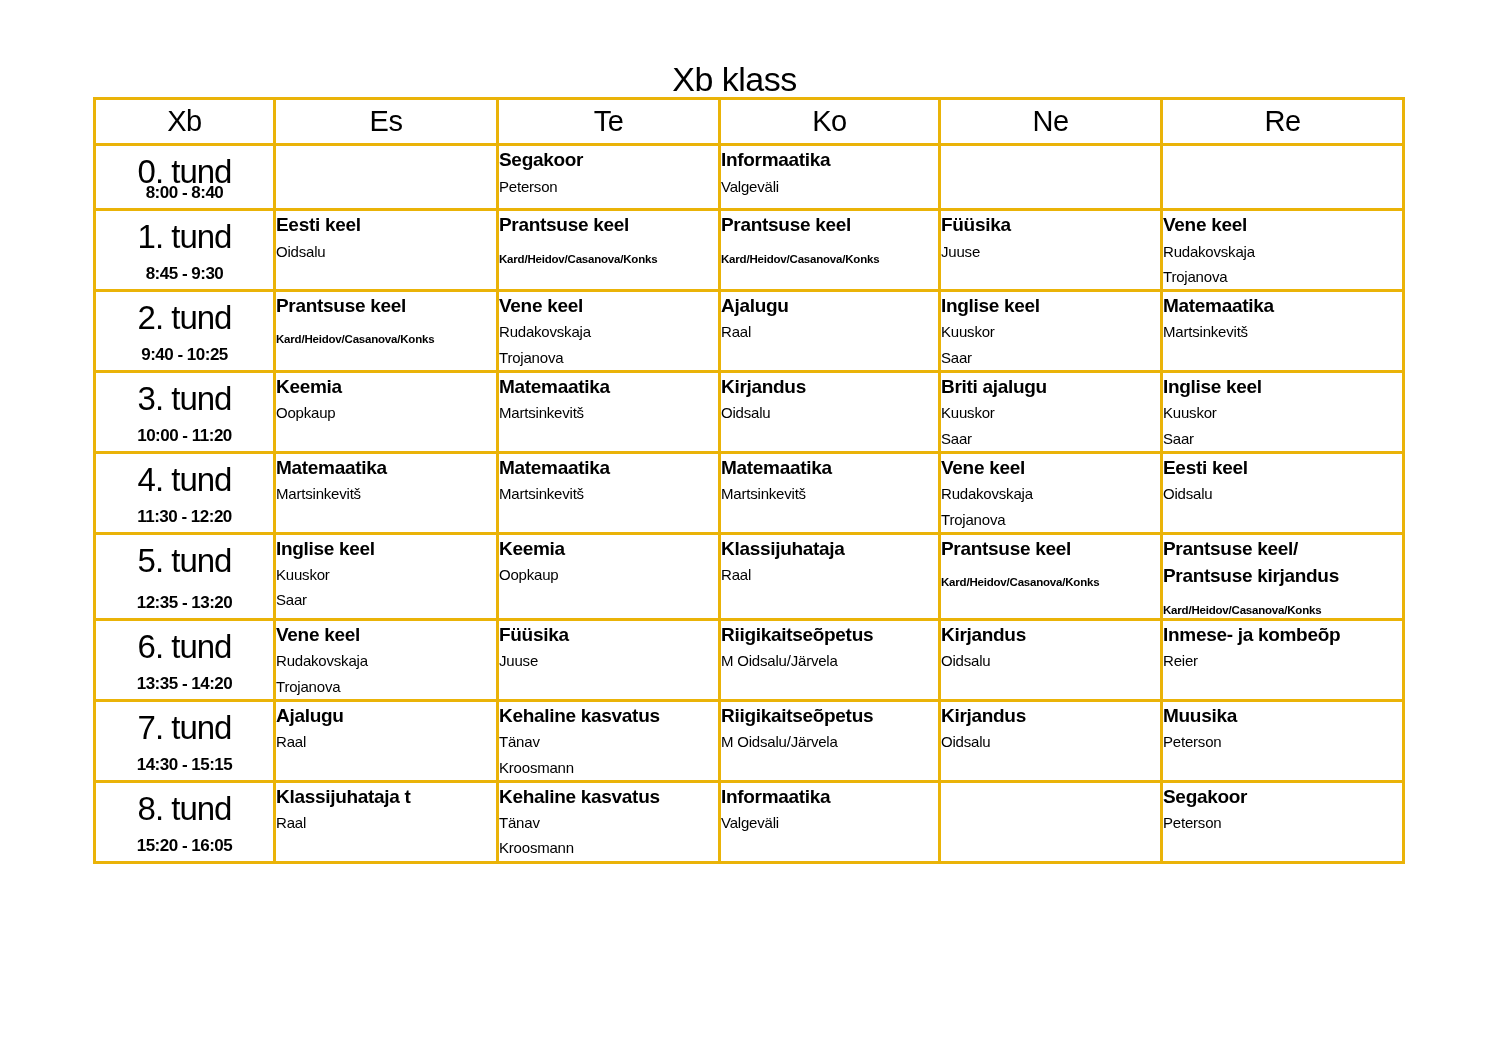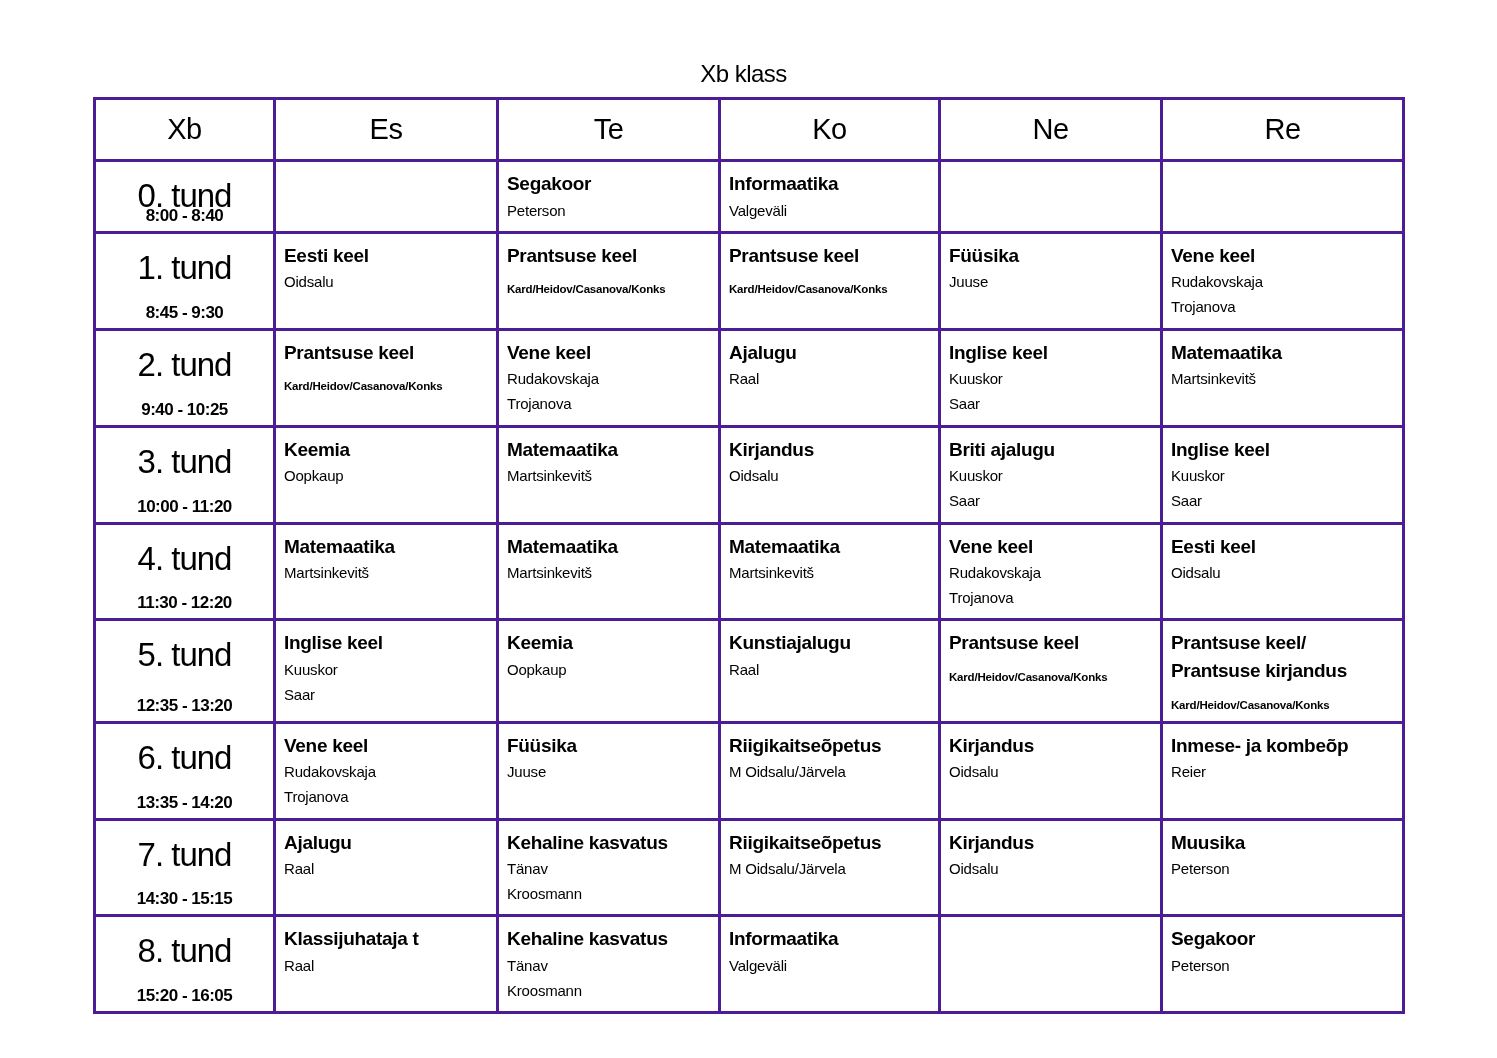--- a/index.html
+++ b/index.html
@@ -12,38 +12,38 @@
   .page {
     position: relative;
     width: 1497px;
     height: 1058px;
     background: #ffffff;
     overflow: hidden;
   }
   .doc-title {
     position: absolute;
     top: 60px;
-    left: 89px;
+    left: 80px;
     width: 1309px;
     text-align: center;
-    font-size: 24px;
+    font-size: 34px;
     font-weight: 400;
     letter-spacing: -0.5px;
   }
   table.timetable {
     position: absolute;
     left: 93px;
     top: 97px;
     border-collapse: collapse;
     table-layout: fixed;
     background: #ffffff;
   }
   table.timetable td, table.timetable th {
-    border: 3px solid #4c1d95;
-    padding: 8px;
+    border: 3px solid #eab308;
+    padding: 0;
     overflow: hidden;
   }
   tr.header-row th {
     height: 43px;
     font-size: 29px;
     font-weight: 400;
     text-align: center;
     vertical-align: middle;
     letter-spacing: -0.5px;
   }
@@ -251,21 +251,21 @@
           <td class="lesson-cell">
             <div class="subject">Inglise keel</div>
             <div class="teacher">Kuuskor</div>
             <div class="teacher">Saar</div>
           </td>
           <td class="lesson-cell">
             <div class="subject">Keemia</div>
             <div class="teacher">Oopkaup</div>
           </td>
           <td class="lesson-cell">
-            <div class="subject">Kunstiajalugu</div>
+            <div class="subject">Klassijuhataja</div>
             <div class="teacher">Raal</div>
           </td>
           <td class="lesson-cell">
             <div class="subject">Prantsuse keel</div>
             <div class="teacher small">Kard/Heidov/Casanova/Konks</div>
           </td>
           <td class="lesson-cell">
             <div class="subject">Prantsuse keel/</div>
             <div class="subject">Prantsuse kirjandus</div>
             <div class="teacher small">Kard/Heidov/Casanova/Konks</div>

